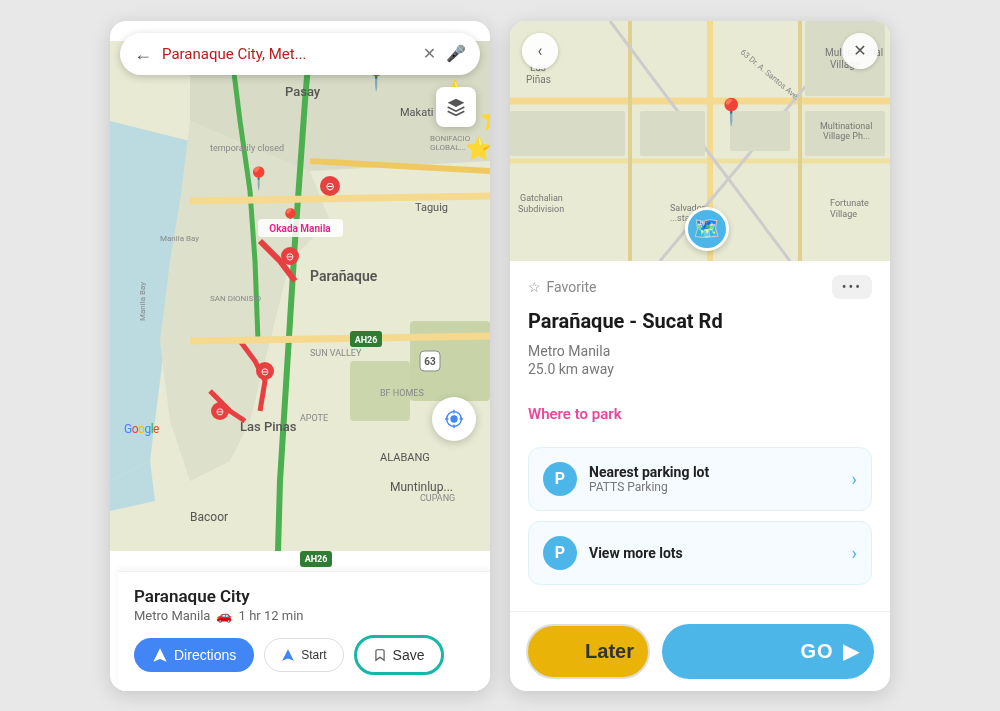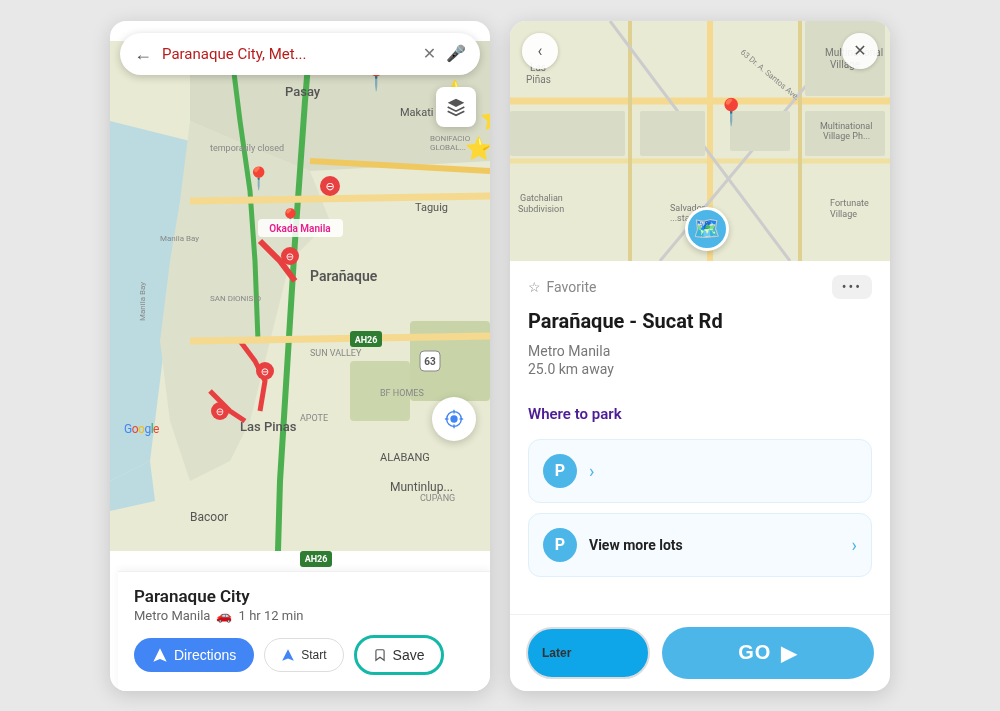--- a/index.html
+++ b/index.html
@@ -287,24 +287,24 @@
       font-size: 14px;
       color: #777;
       margin-bottom: 2px;
     }
     .place-distance {
       font-size: 14px;
       color: #777;
       margin-bottom: 28px;
     }
     .where-to-park {
-      color: #4c1d95;
+      color: #ec4899;
       font-size: 15px;
       font-weight: 600;
-      margin-bottom: 16px;
+      margin-bottom: 24px;
     }
     .parking-card {
       border: 1.5px solid #e0f0fa;
       border-radius: 12px;
       padding: 14px 14px;
       display: flex;
       align-items: center;
       gap: 12px;
       margin-bottom: 10px;
       cursor: pointer;
@@ -341,43 +341,43 @@
     }
 
     .bottom-actions {
       padding: 12px 16px;
       display: flex;
       gap: 12px;
       border-top: 1px solid #f0f0f0;
     }
     .btn-later {
       flex: 1;
-      background: #0ea5e9;
+      background: #eab308;
       border: 2px solid #ddd;
       border-radius: 30px;
       padding: 14px;
-      font-size: 12px;
+      font-size: 20px;
       font-weight: 600;
       color: #333;
       cursor: pointer;
-      text-align: left;
+      text-align: right;
     }
     .btn-go {
       flex: 2;
       background: #4db6e8;
       border: none;
       border-radius: 30px;
       padding: 14px;
       font-size: 20px;
       font-weight: 700;
       color: #fff;
       cursor: pointer;
       display: flex;
       align-items: center;
-      justify-content: center;
+      justify-content: flex-end;
       gap: 10px;
       letter-spacing: 1px;
     }
   </style>
 </head>
 <body>
 
 <div class="container">
   <div class="left-panel">
 
@@ -586,20 +586,24 @@
       </div>
 
       <div class="place-title">Parañaque - Sucat Rd</div>
       <div class="place-region">Metro Manila</div>
       <div class="place-distance">25.0 km away</div>
 
       <div class="where-to-park">Where to park</div>
 
       <div class="parking-card">
         <div class="parking-icon">P</div>
+        <div class="parking-text">
+          <div class="parking-name">Nearest parking lot</div>
+          <div class="parking-sub">PATTS Parking</div>
+        </div>
         <div class="parking-chevron">›</div>
       </div>
 
       <div class="parking-card">
         <div class="parking-icon">P</div>
         <div class="parking-text">
           <div class="parking-name">View more lots</div>
         </div>
         <div class="parking-chevron">›</div>
       </div>

